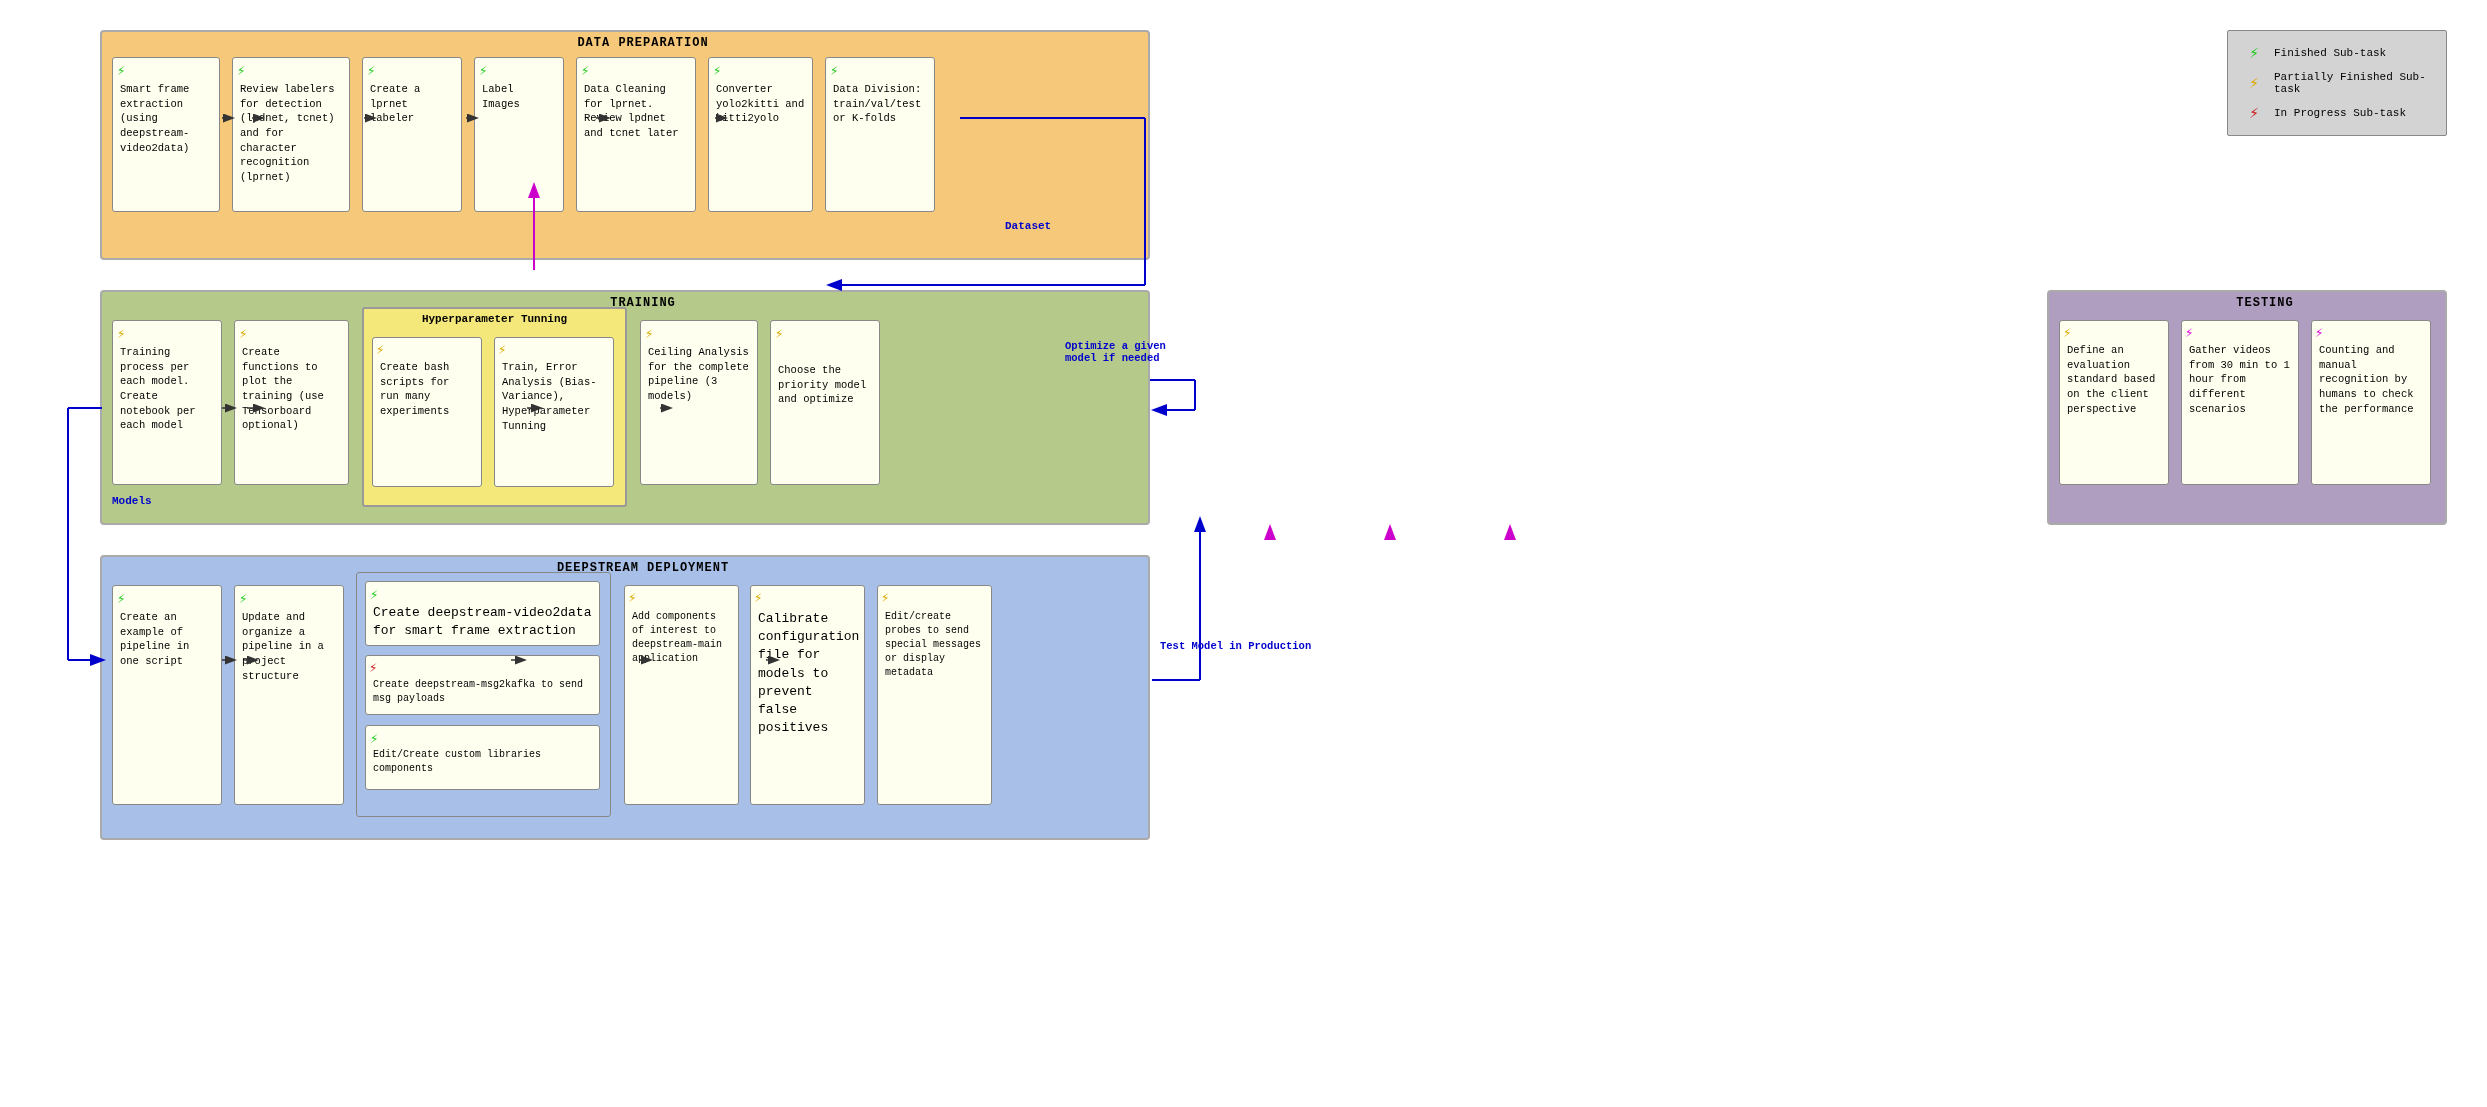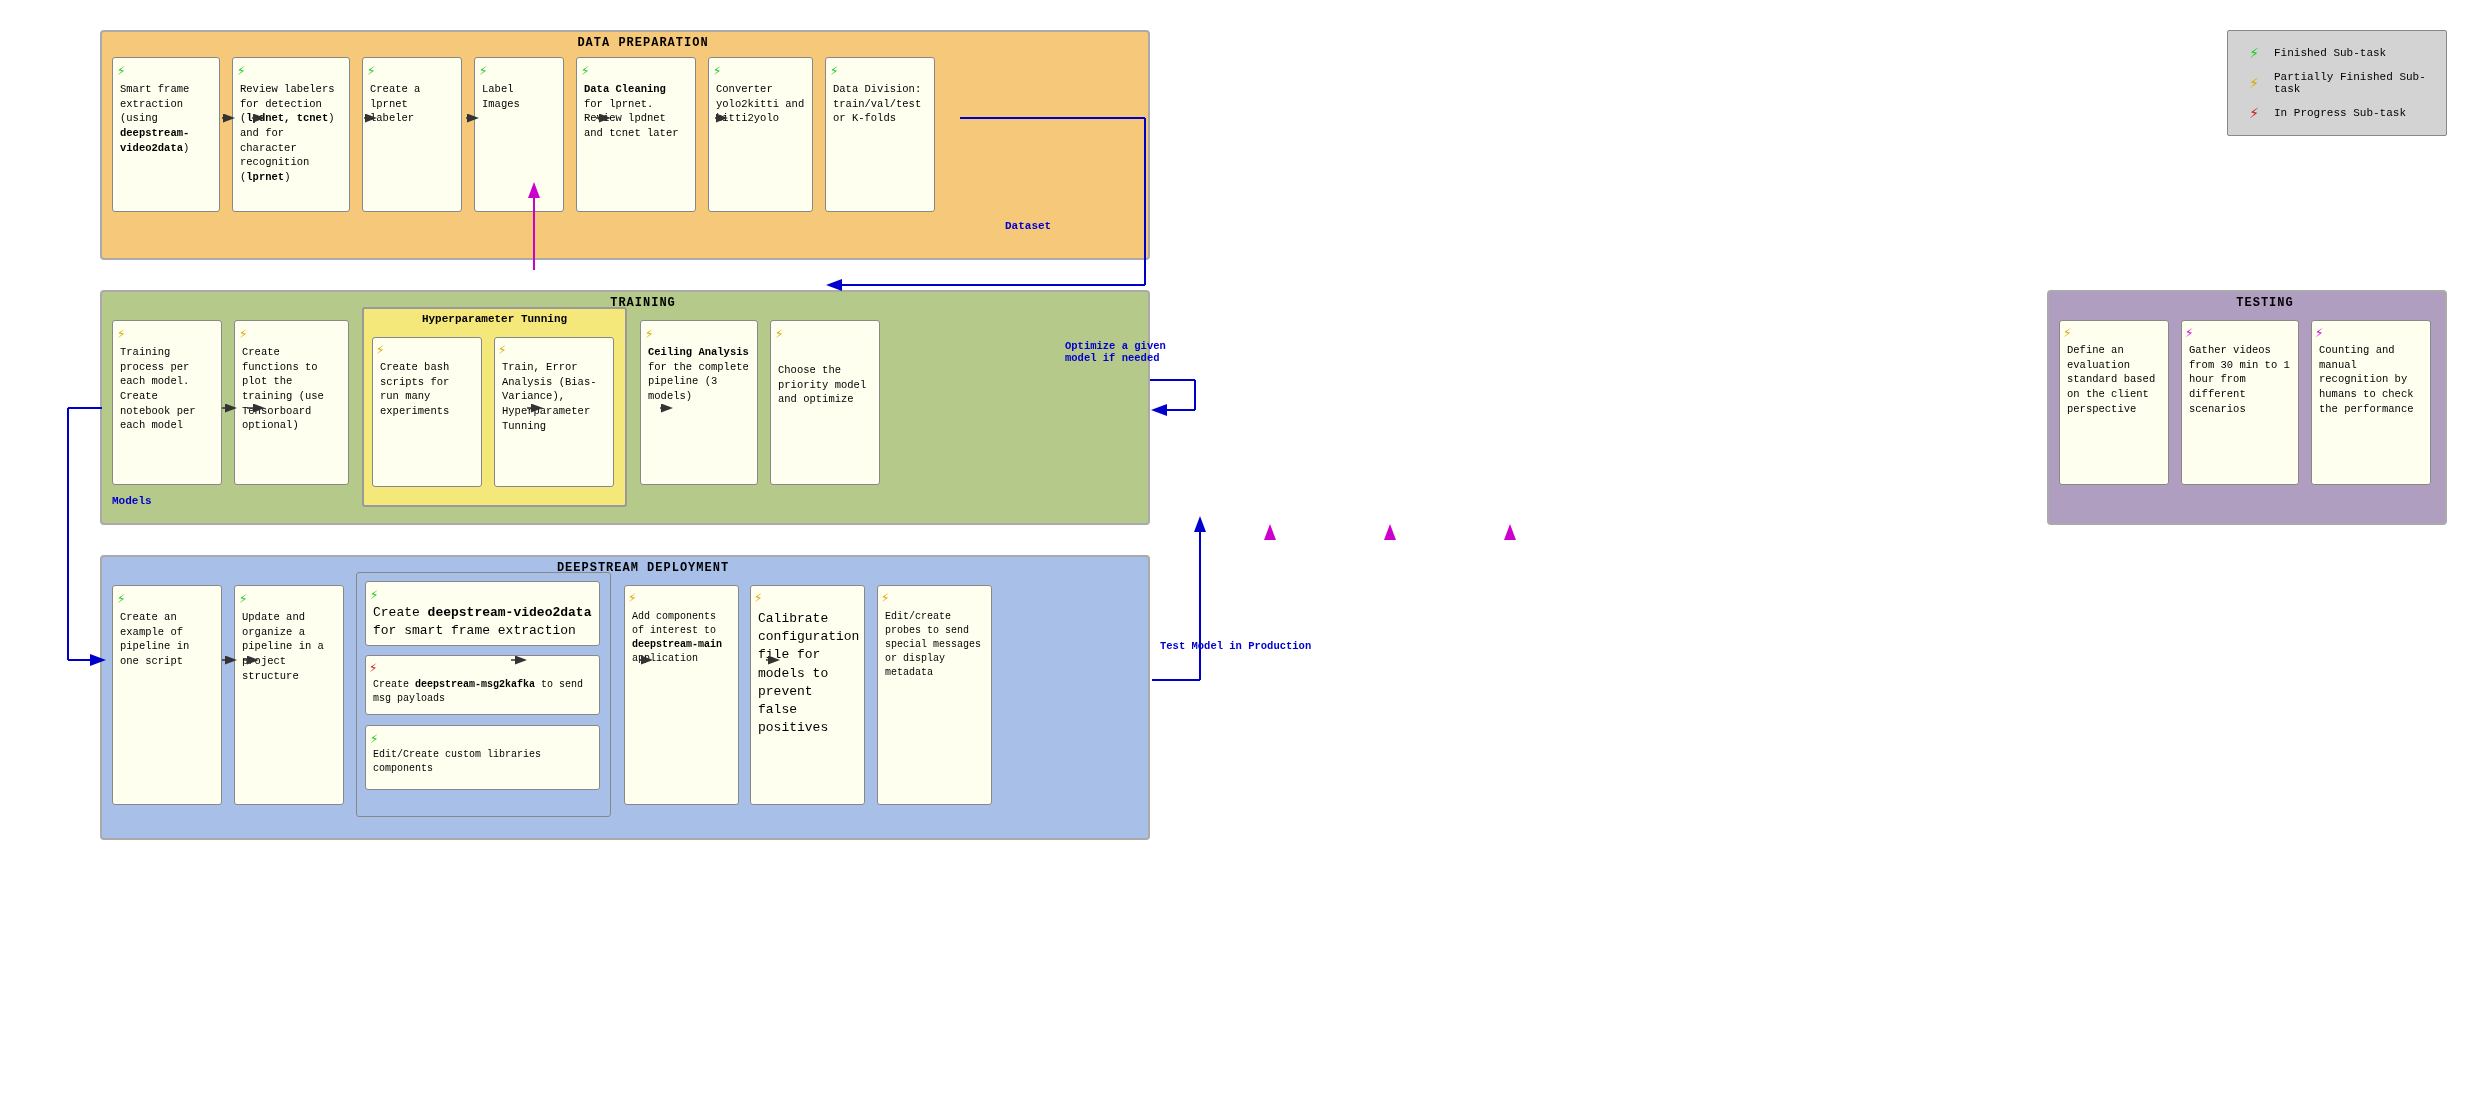--- a/index.html
+++ b/index.html
@@ -91,21 +91,21 @@
     
     .card {
       position: absolute;
       background: #fffff0;
       border: 1.5px solid #888;
       border-radius: 3px;
       padding: 6px 7px;
       font-size: 10.5px;
       line-height: 1.4;
     }
-    .card b { font-weight: bold; }
+    .card b { font-weight: normal; }
 
     
     .hyper-box {
       position: absolute;
       background: #f5e87a;
       border: 2px solid #999;
       border-radius: 3px;
     }
     .hyper-title {
       text-align: center;

